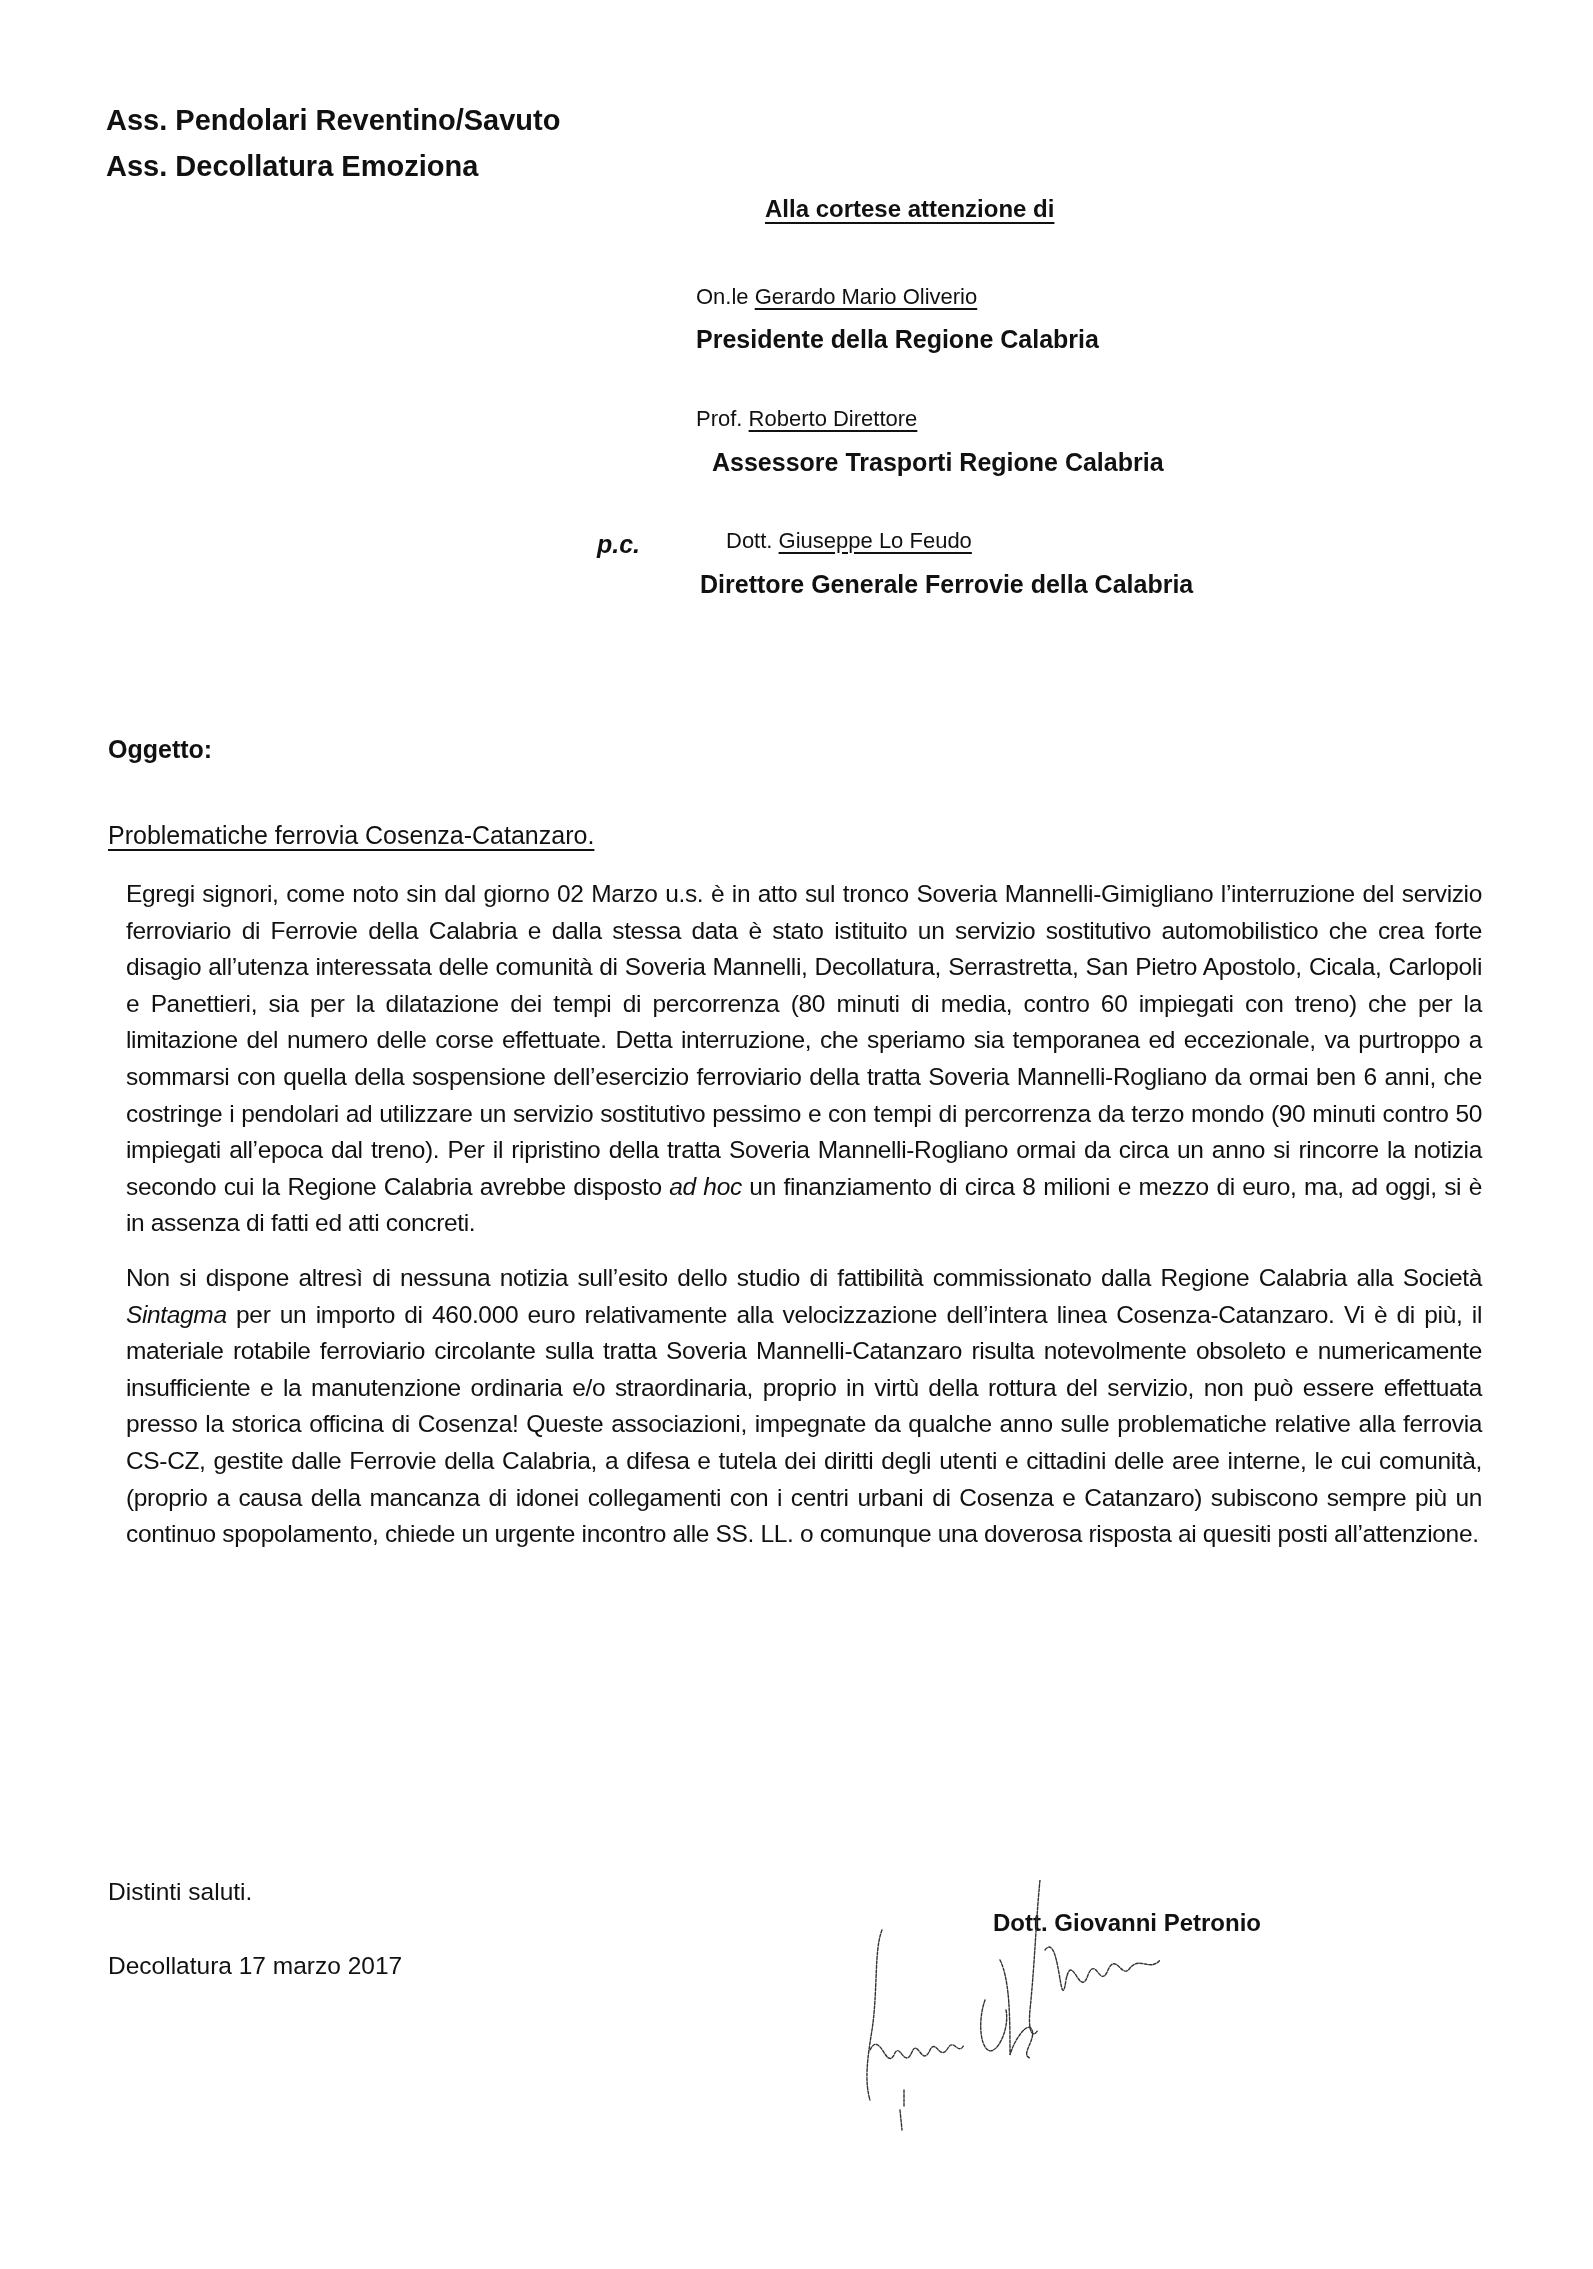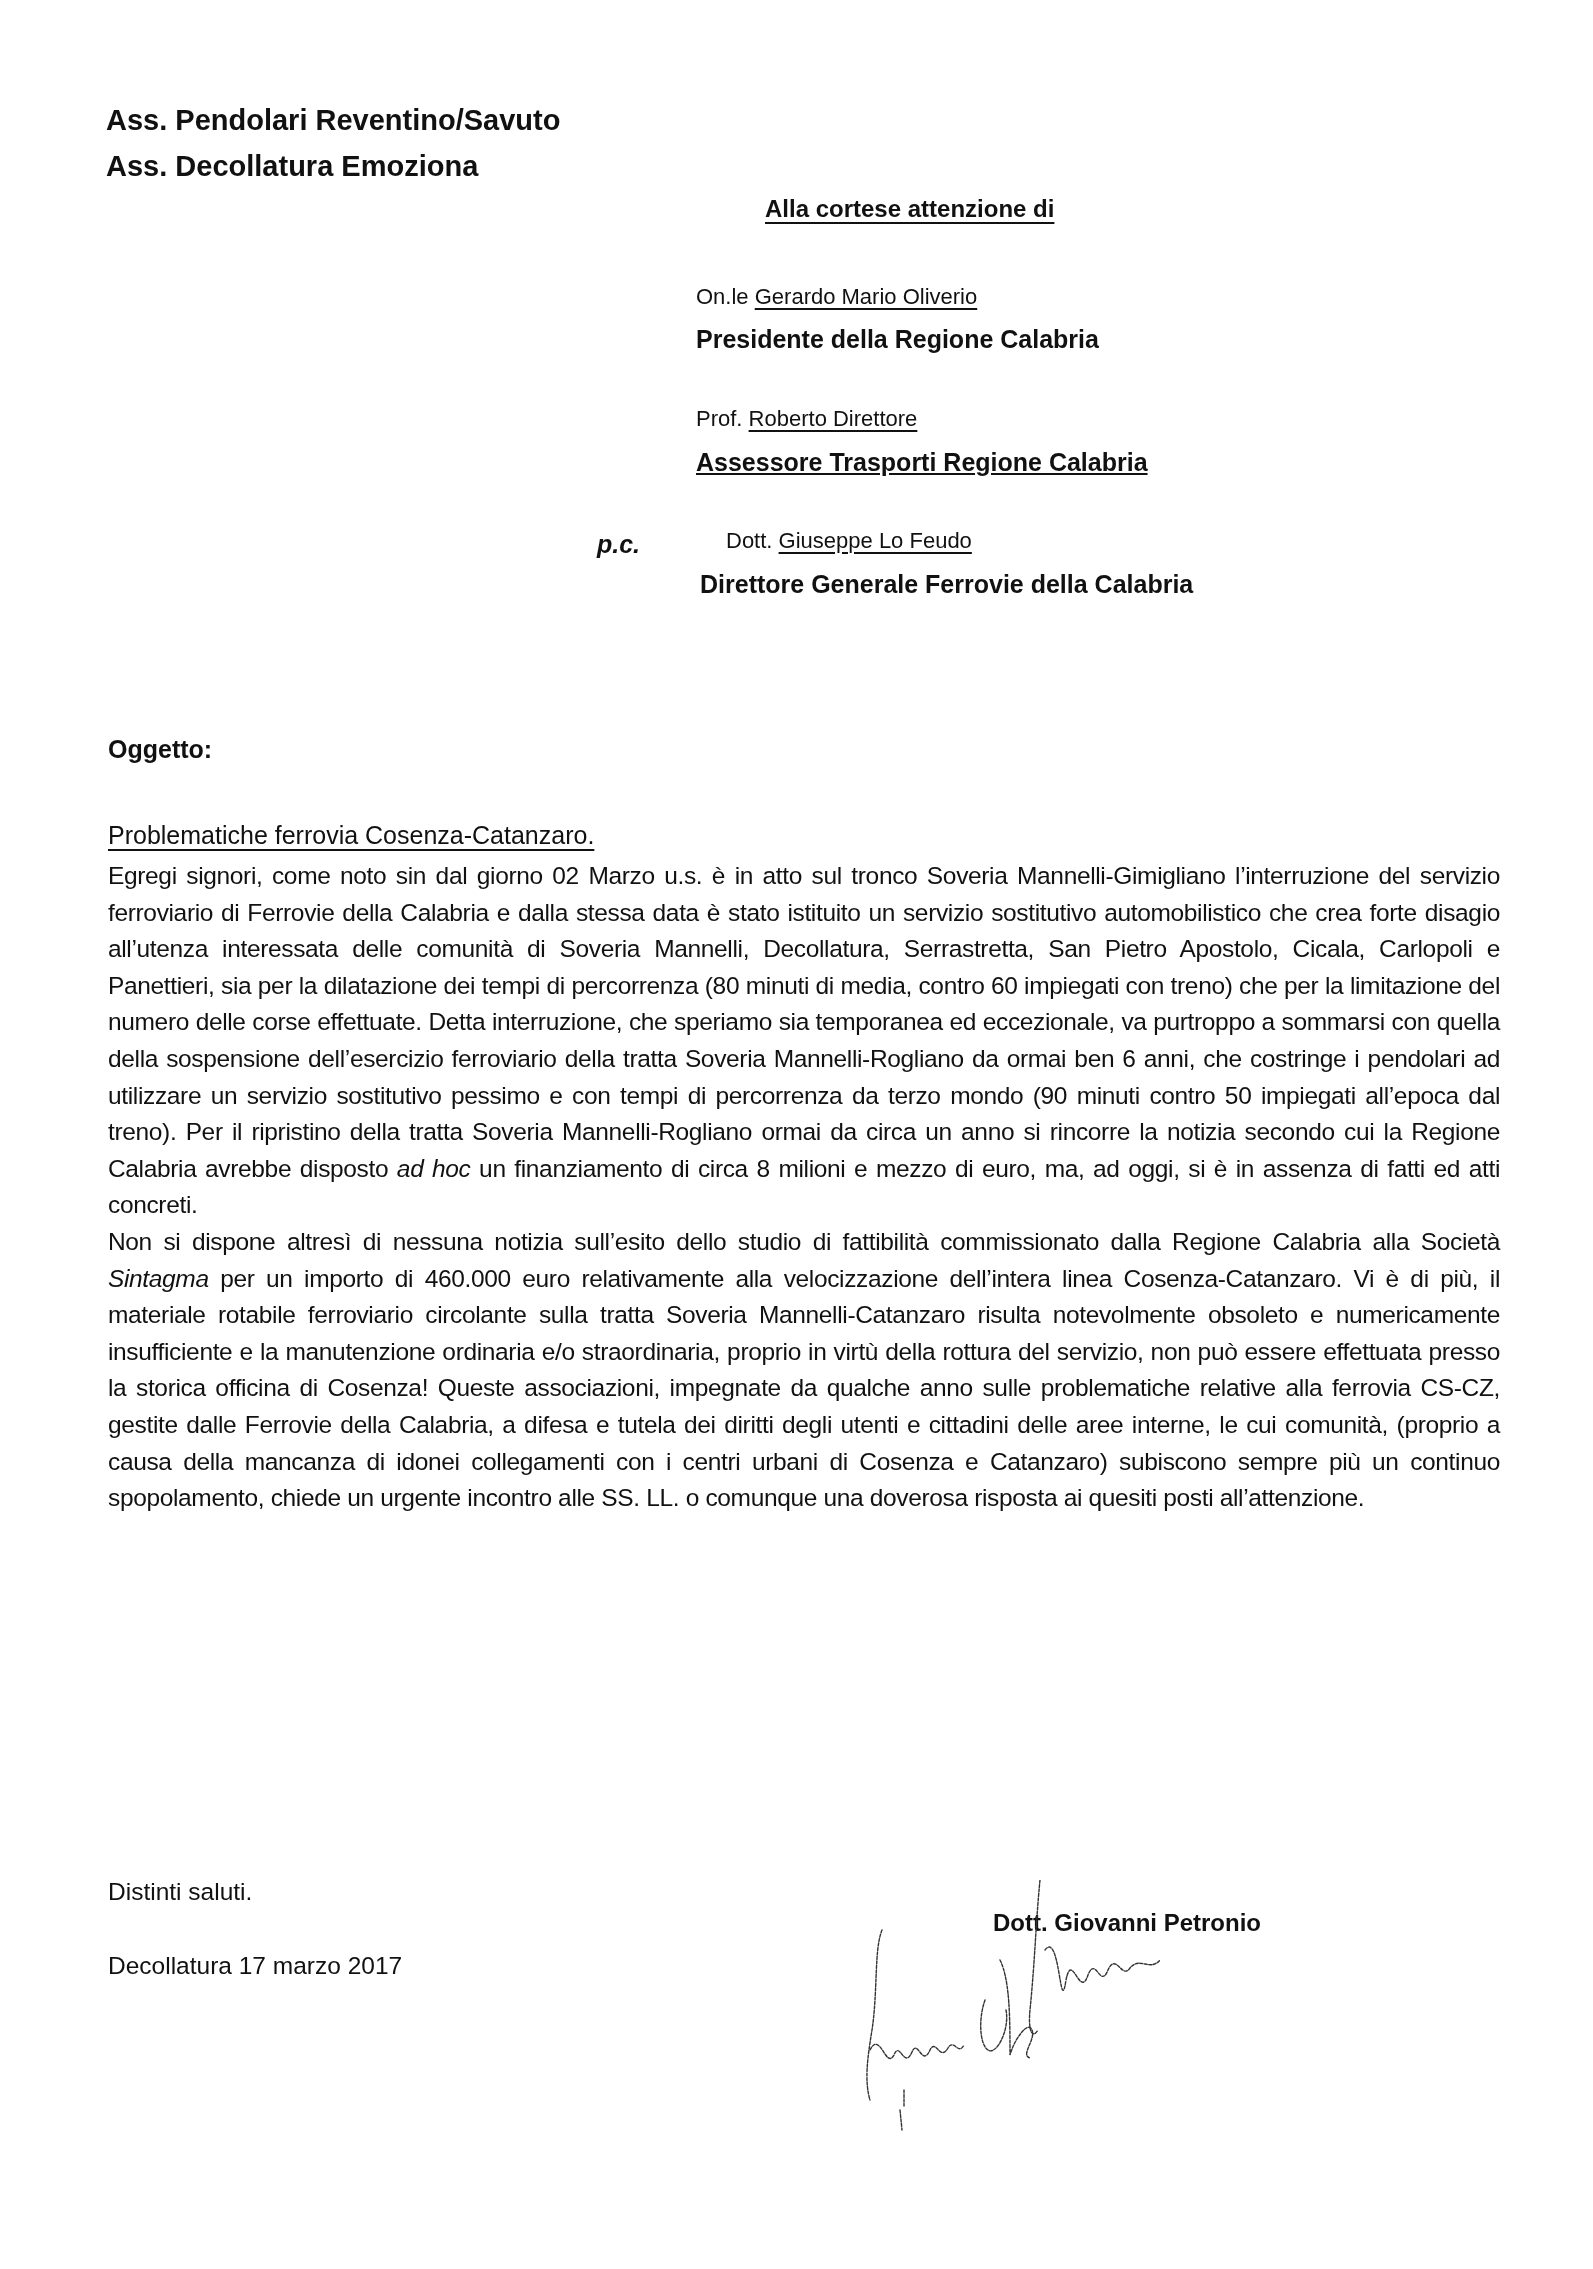--- a/index.html
+++ b/index.html
@@ -13,21 +13,21 @@
   .name { font-size: 22px; }
   .name u { text-underline-offset: 4px; }
   .role { font-size: 25px; font-weight: bold; }
   .pc { font-size: 25px; font-weight: bold; font-style: italic; }
   .oggetto { font-size: 25px; font-weight: bold; }
   .subject { font-size: 25px; text-decoration: underline; text-underline-offset: 5px; }
   .body-text {
     position: absolute; left: 108px; top: 858px; width: 1392px;
     font-size: 24.5px; line-height: 36.6px; text-align: justify; letter-spacing: -0.35px;
   }
-  .body-text p { margin: 0; }
+  .body-text p { margin: 18px; }
   .body-text em { font-style: italic; }
   .plain { font-size: 24.5px; }
   .sigline { font-size: 24px; font-weight: bold; }
   .signature { position: absolute; left: 860px; top: 1880px; }
 </style>
 </head>
 <body>
 
 <div>
 
@@ -39,21 +39,21 @@
   <div class="abs name" style="left:696px; top:284px;">
     <span>On.le</span>
     <u>Gerardo Mario Oliverio</u>
   </div>
   <div class="abs role" style="left:696px; top:325px;">Presidente della Regione Calabria</div>
 
   <div class="abs name" style="left:696px; top:406px;">
     <span>Prof.</span>
     <u>Roberto Direttore</u>
   </div>
-  <div class="abs role" style="left:696px; top:448px;text-decoration:underline;">Assessore Trasporti Regione Calabria</div>
+  <div class="abs role" style="left:712px; top:448px;">Assessore Trasporti Regione Calabria</div>
 
   <div class="abs pc" style="left:597px; top:530px;">p.c.</div>
   <div class="abs name" style="left:698px; top:528px;margin-left:28px;">
     <span>Dott.</span>
     <u>Giuseppe Lo Feudo</u>
   </div>
   <div class="abs role" style="left:700px; top:570px;">Direttore Generale Ferrovie della Calabria</div>
 
   <div class="abs oggetto" style="left:108px; top:735px;">Oggetto:</div>
   <div class="abs subject" style="left:108px; top:775px;margin-top:46px;">Problematiche ferrovia Cosenza-Catanzaro.</div>

